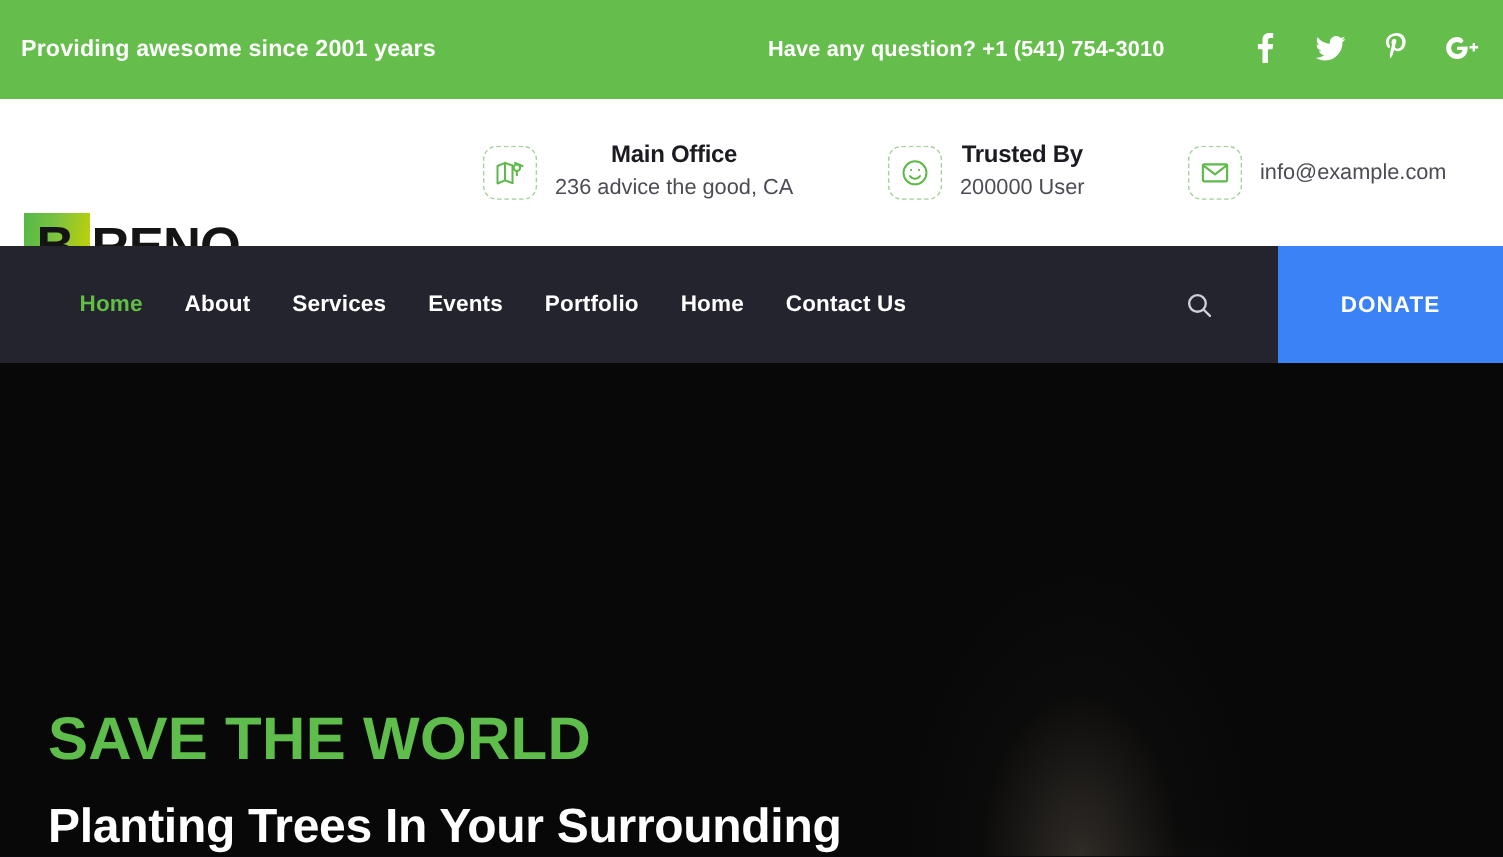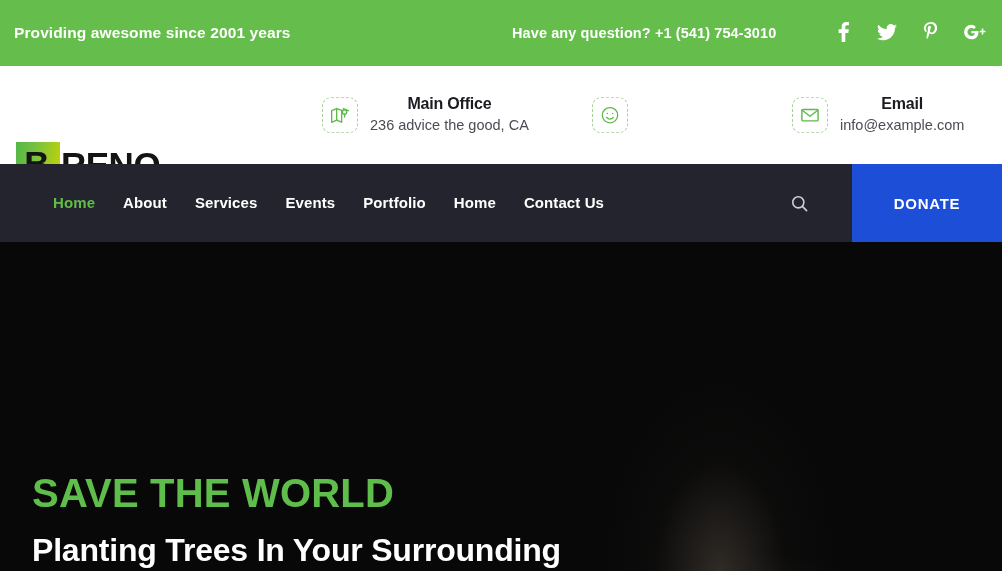--- a/index.html
+++ b/index.html
@@ -117,21 +117,21 @@
   .search-btn{
     position:absolute; right:28px; top:50%; transform:translateY(-50%);
     background:transparent; border:0; cursor:pointer;
     width:22px; height:22px; padding:0;
   }
   .search-btn svg{ display:block; }
 
   .donate{
     position:absolute; right:0; top:0;
     width:150px; height:78px;
-    background:#1d4ed8; border:0; cursor:pointer;
+    background:#3b82f6; border:0; cursor:pointer;
     color:#ffffff; font-size:15px; font-weight:bold;
     letter-spacing:.7px;
     font-family:"Liberation Sans", sans-serif;
   }
 
   
   .hero{
     position:relative; width:100%; height:329px;
     background:#0f172a; overflow:hidden;text-decoration:underline;
   }
@@ -221,31 +221,34 @@
 
       <div class="info-item trust">
         <div class="info-icon">
           <svg width="20" height="20" viewBox="0 0 24 24" fill="none" stroke="#5eb94a" stroke-width="1.6" stroke-linecap="round">
             <circle cx="12" cy="12" r="9.2"></circle>
             <circle cx="8.8" cy="9.8" r=".9" fill="#5eb94a" stroke="none"></circle>
             <circle cx="15.2" cy="9.8" r=".9" fill="#5eb94a" stroke="none"></circle>
             <path d="M8 14.6c1 1.4 2.4 2.1 4 2.1s3-0.7 4-2.1"></path>
           </svg>
         </div>
+        <div class="info-text">
+          <div class="info-title">Trusted By</div>
+          <div class="info-sub">200000 User</div>
+        </div>
       </div>
 
       <div class="info-item email">
         <div class="info-icon">
           <svg width="20" height="20" viewBox="0 0 24 24" fill="none" stroke="#5eb94a" stroke-width="1.7" stroke-linecap="round" stroke-linejoin="round">
             <rect x="2.3" y="5.2" width="19.4" height="13.6" rx="1.2"></rect>
             <path d="M2.6 6 12 13.2 21.4 6"></path>
           </svg>
         </div>
         <div class="info-text">
-          <div class="info-title">Email</div>
           <div class="info-sub">info@example.com</div>
         </div>
       </div>
 
     </div>
   </div>
 
   <div class="navbar">
     <ul class="menu">
       <li>

